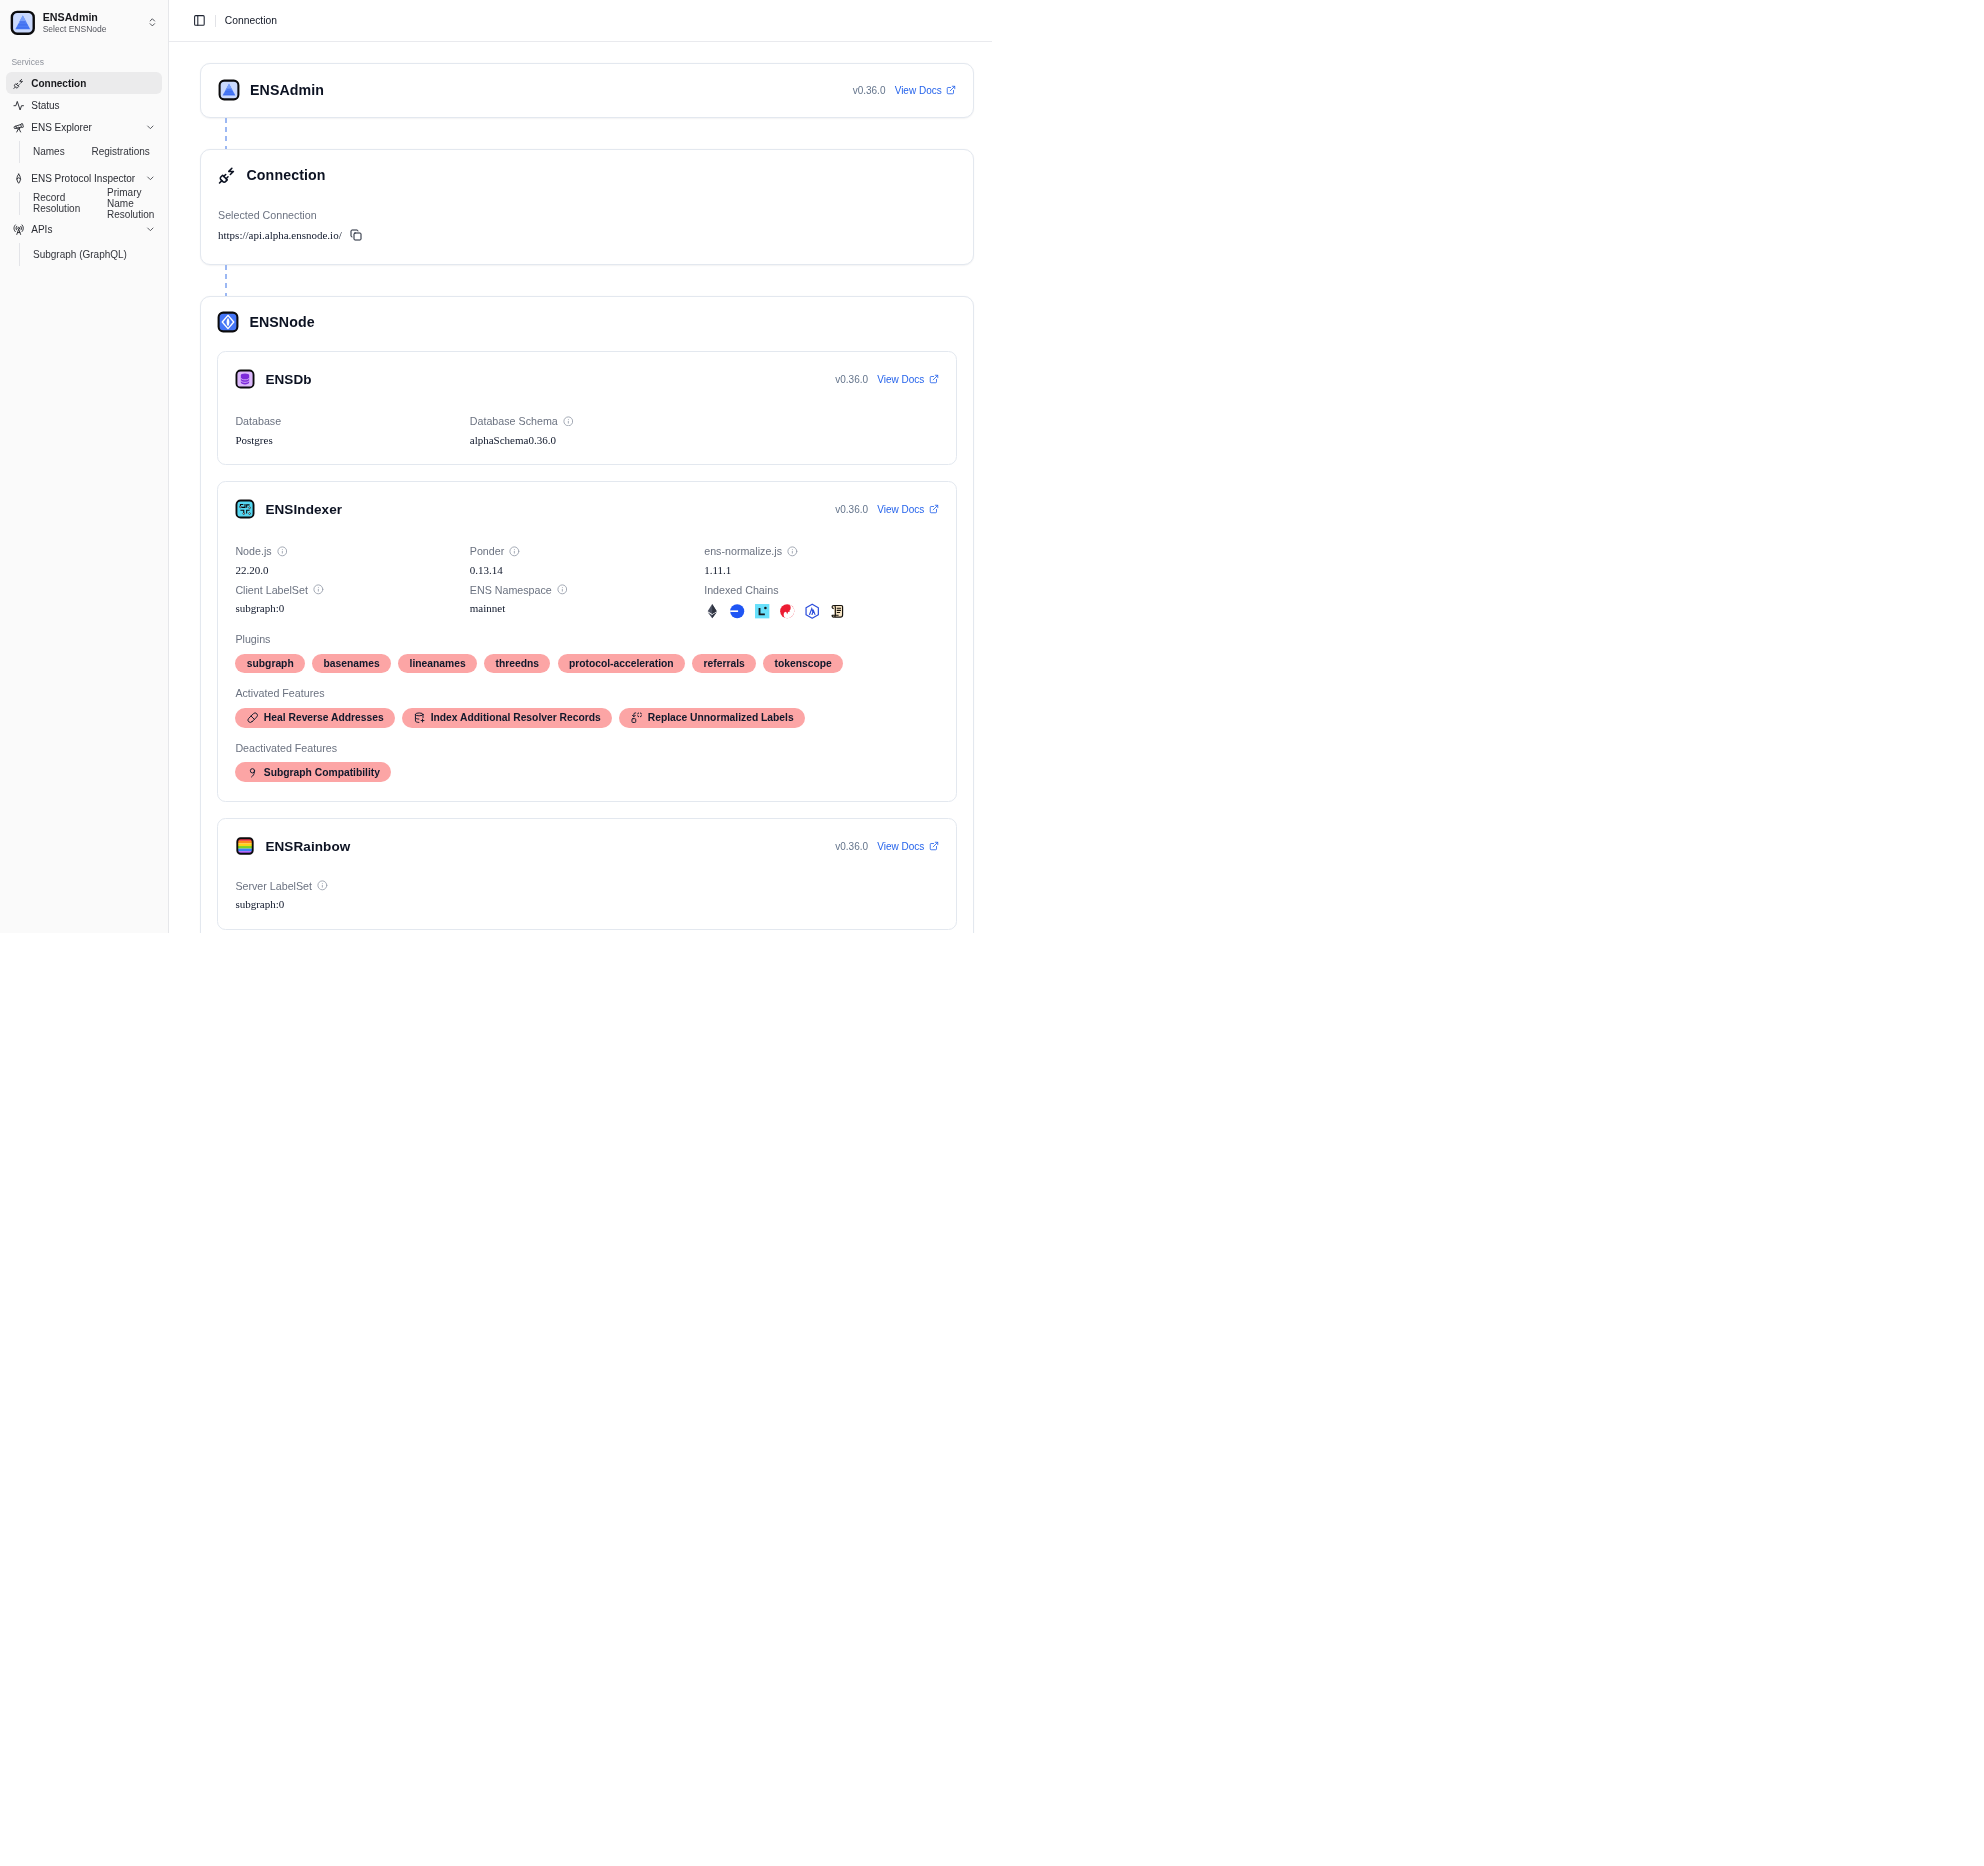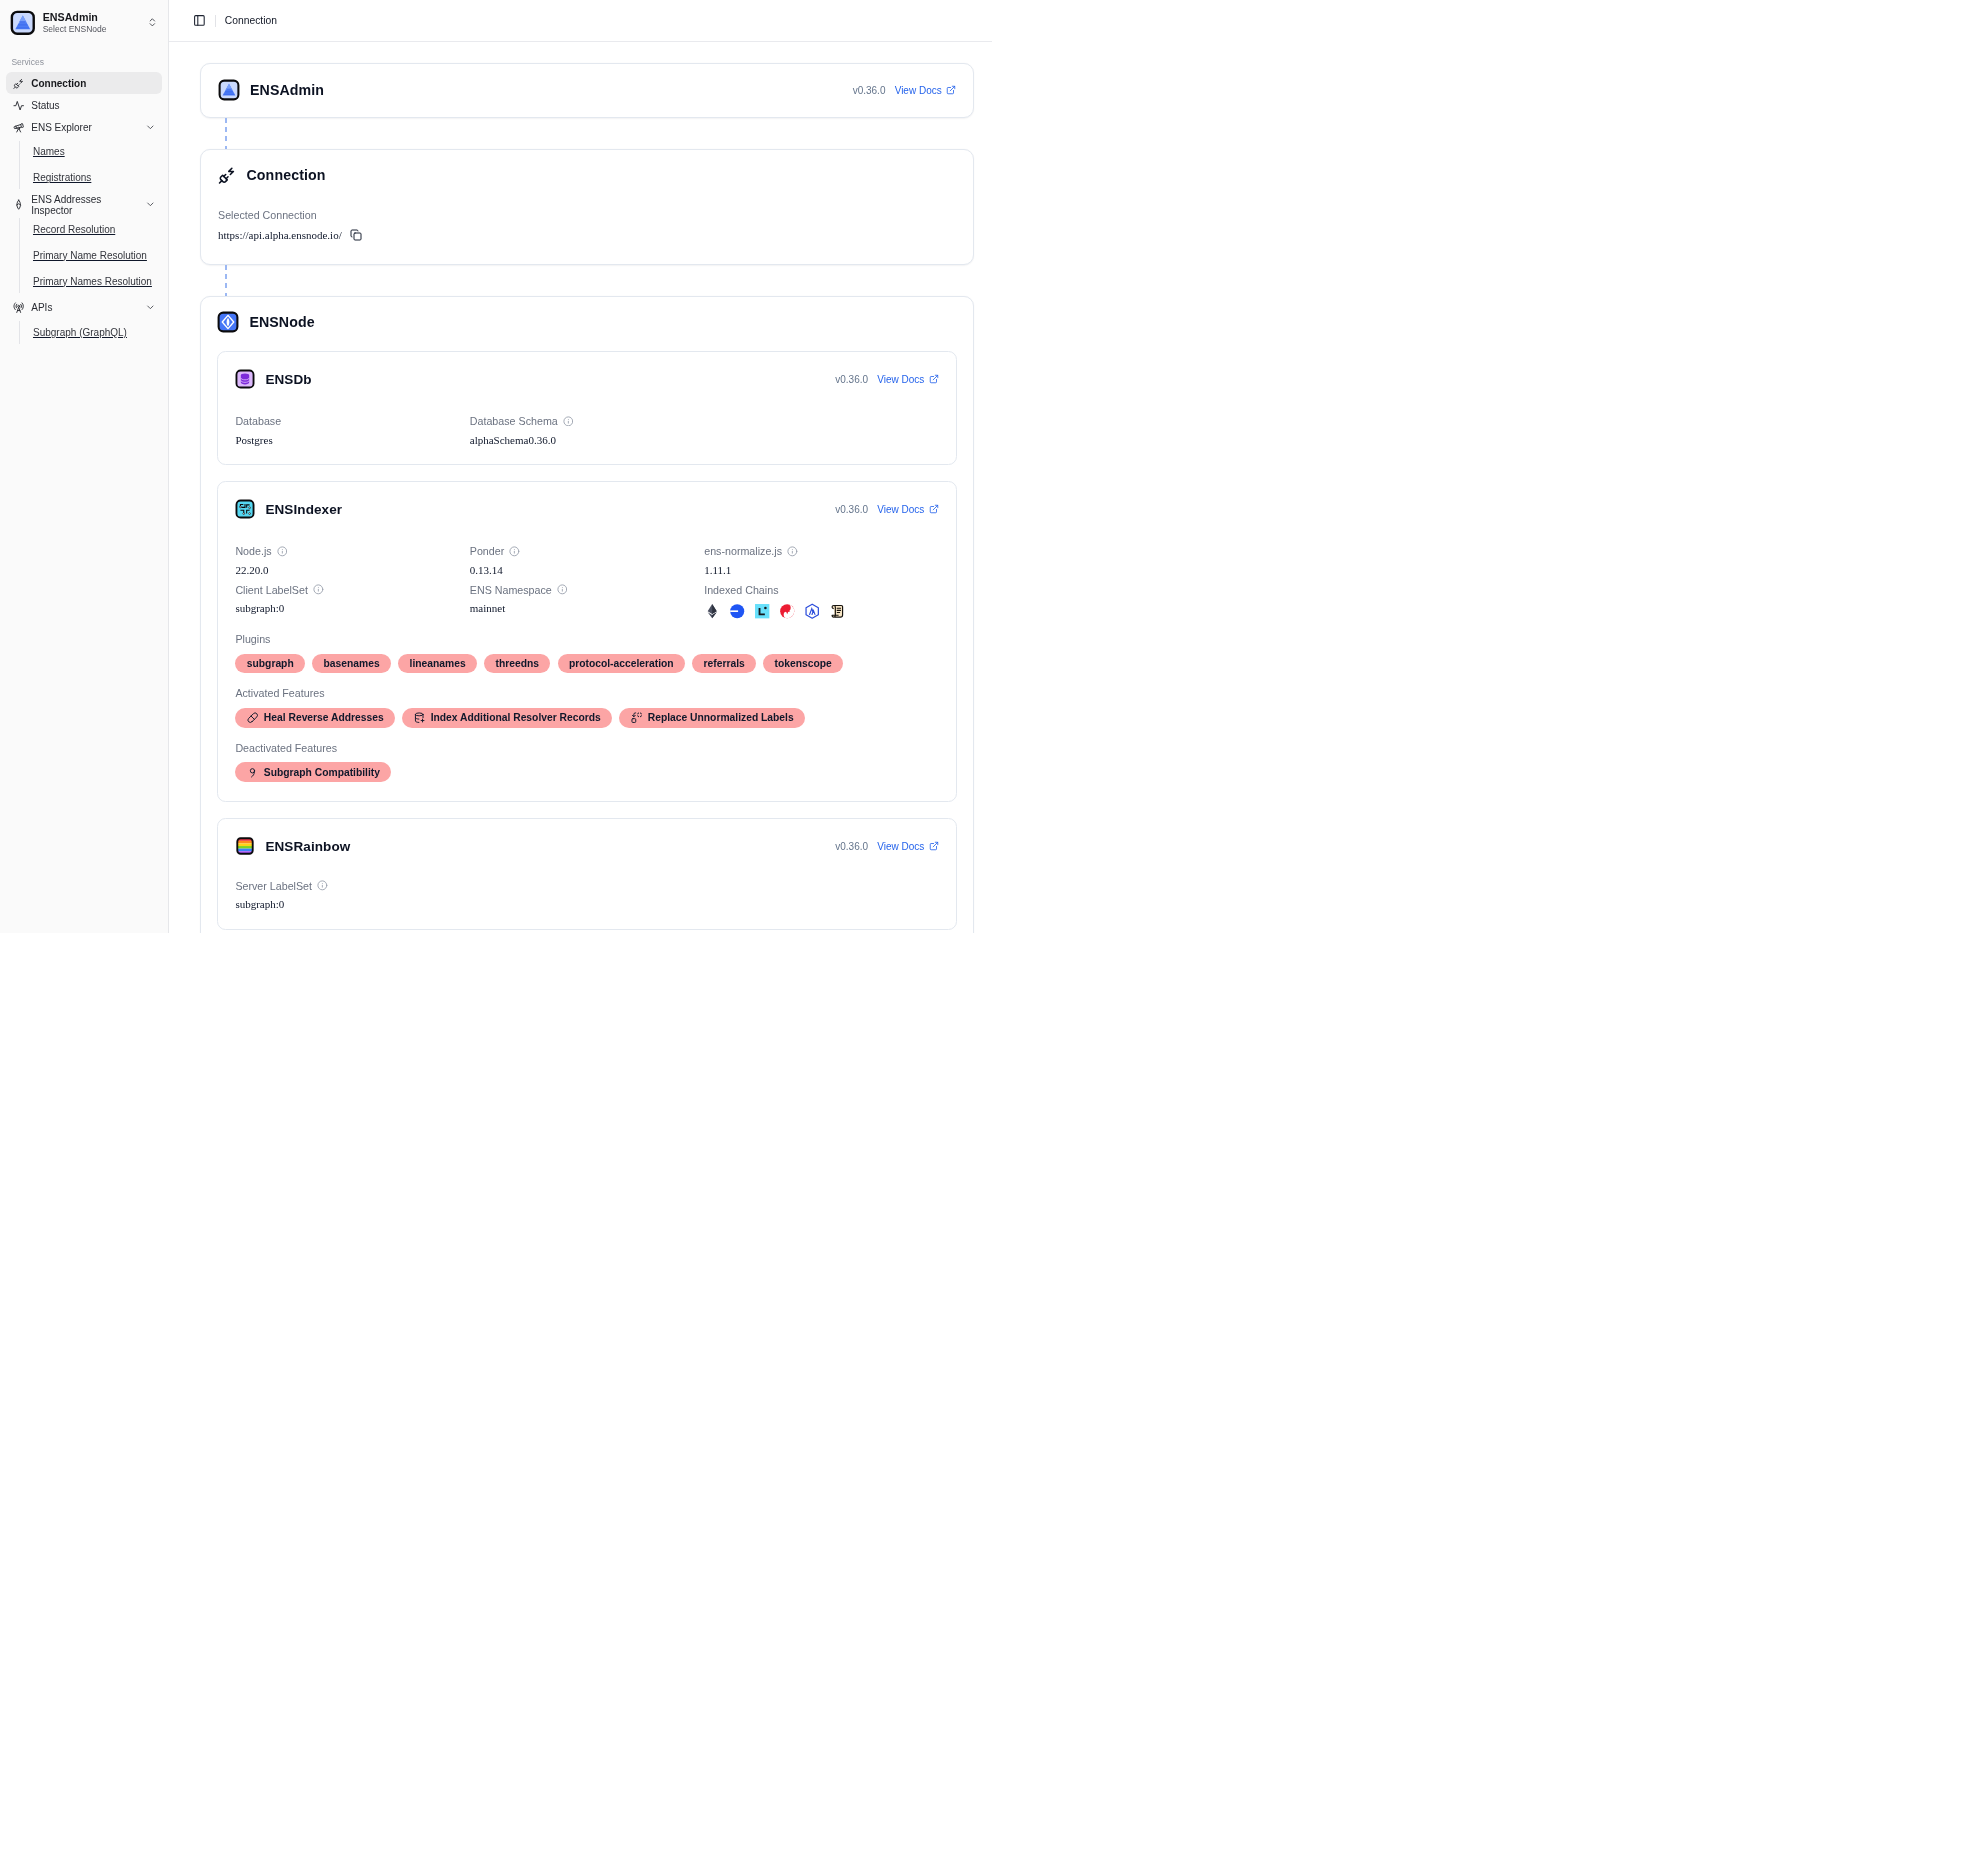--- a/index.html
+++ b/index.html
@@ -18,21 +18,21 @@
   .sb-updown { margin-left:auto; color:#3f4148; display:flex; }
   .sb-updown svg { width:10.7px; height:10.7px; }
   .sb-section-label { font-size:8.5px; color:#8f939c; padding:0 5.7px; margin:18.5px 0 5.7px; }
   .sb-item { display:flex; align-items:center; gap:7.1px; height:22px; padding:0 7.1px;
     border-radius:5.7px; font-size:10px; color:#2a2c33; font-weight:500; cursor:pointer; }
   .sb-item.active { background:#ebebec; font-weight:600; color:#17181c; }
   .sb-item .ic { display:flex; color:#2a2c33; }
   .sb-item .ic svg { width:11.4px; height:11.4px; }
   .sb-item .chev { margin-left:auto; display:flex; color:#4a4c53; }
   .sb-item .chev svg { width:10.7px; height:10.7px; }
-  .sb-sublist { margin:2.1px 0 4.3px 13.5px; border-left:0.7px solid #e3e4e8; display:flex; flex-direction:column; gap:6px; padding:1.4px 0;text-decoration:underline; }
+  .sb-sublist { margin:2.1px 0 4.3px 13.5px; border-left:0.7px solid #e3e4e8; display:flex; gap:14px; padding:1.4px 0; }
   .sb-subitem { height:20px; display:flex; align-items:center; padding-left:12.8px;
     font-size:10px; color:#33353c; border-radius:5.7px; cursor:pointer; }
 
   
   .main { flex:1; display:flex; flex-direction:column; background:#ffffff; }
   .topbar { height:42px; min-height:42px; display:flex; align-items:center; gap:9.2px;
     padding-left:24px; border-bottom:0.7px solid #e9eaee; background:#fff; }
   .tb-toggle { display:flex; color:#1d2330; cursor:pointer; background:none; border:none; }
   .tb-toggle svg { width:12.8px; height:12.8px; }
   .tb-divider { width:0.7px; height:12px; background:#e2e3e7; }
@@ -161,21 +161,21 @@
       <div class="sb-subitem">Registrations</div>
     </div>
 
     <div class="sb-item">
       <span class="ic">
         <svg class="lucide" viewBox="0 0 24 24" stroke-width="2.1">
             <path d="M12 2.4C17 8 17 15.6 12 21.6 7 15.6 7 8 12 2.4Z"></path>
             <path d="M7.6 12.6 12 10l4.4 2.6"></path>
           </svg>
       </span>
-      <span>ENS Addresses Inspector</span>
+      <span>ENS Protocol Inspector</span>
       <span class="chev">
         <svg class="lucide" viewBox="0 0 24 24">
             <path d="m6 9 6 6 6-6"></path>
           </svg>
       </span>
     </div>
     <div class="sb-sublist">
       <div class="sb-subitem">Record Resolution</div>
       <div class="sb-subitem">Primary Name Resolution</div>
       <div class="sb-subitem">Primary Names Resolution</div>

